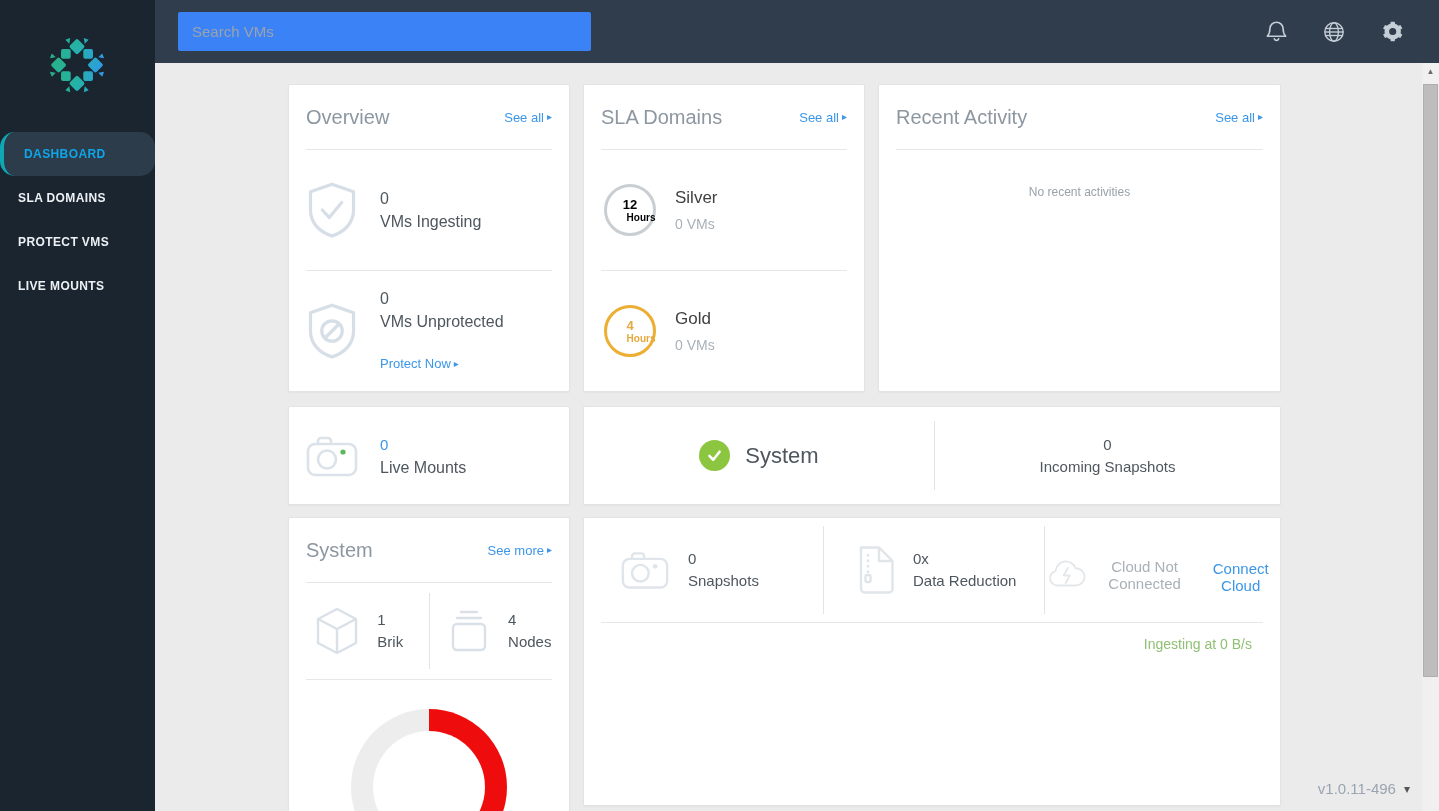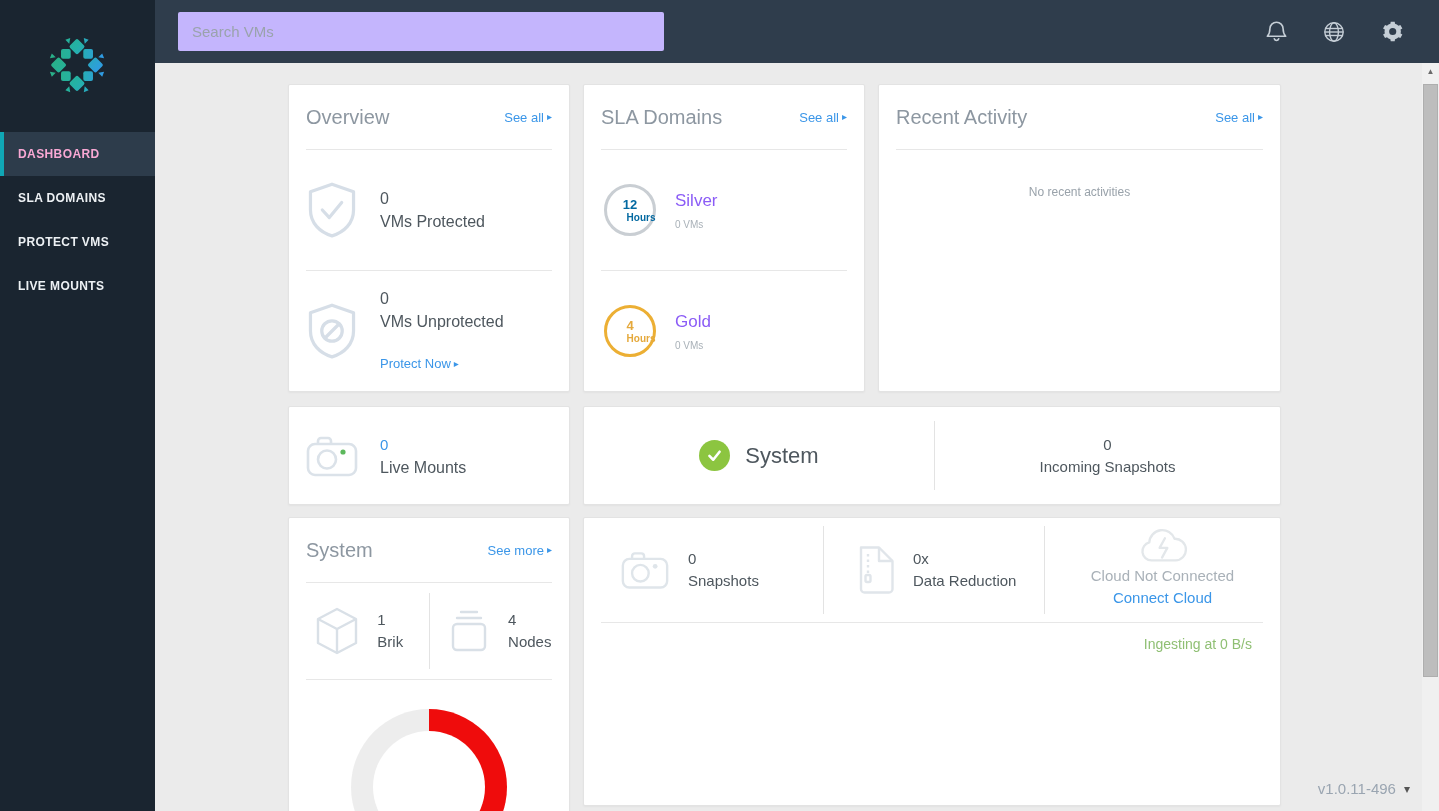--- a/index.html
+++ b/index.html
@@ -5,26 +5,26 @@
   * { margin:0; padding:0; box-sizing:border-box; }
   body { font-family:"Liberation Sans", sans-serif; }
   .frame { position:relative; width:1439px; height:811px; overflow:hidden; background:#ebebeb; }
 
   
   .sidebar { position:absolute; left:0; top:0; width:155px; height:100%; background:#1a2530; z-index:3; }
   .logo { position:absolute; left:46px; top:34px; width:62px; height:62px; }
   .nav { position:absolute; top:132px; left:0; right:0; }
   .nav-item { height:44px; display:flex; align-items:center; padding-left:18px; font-size:12px;
               font-weight:bold; letter-spacing:0.4px; color:#edf1f4; cursor:pointer; }
-  .nav-item.active { background:#2d3c4b; border-left:4px solid #10a7b5; padding-left:14px; color:#f9a8d4; }
+  .nav-item.active { background:#2d3c4b; border-left:4px solid #10a7b5; padding-left:20px; color:#0ea5e9;border-radius:15px; }
 
   
   .topbar { position:absolute; left:155px; top:0; right:0; height:63px; background:#2f3d4c;
             display:flex; align-items:center; z-index:2; }
-  .search { margin-left:23px; width:486px; height:39px; background:#c4b5fd; border:none; border-radius:2px;
+  .search { margin-left:23px; width:413px; height:39px; background:#3b82f6; border:none; border-radius:2px;
             padding:0 14px; font-size:15px; color:#333; outline:none; }
   .search::placeholder { color:#9aa3ac; }
   .topbar-icons { margin-left:auto; display:flex; gap:36px; padding-right:36px; }
   .tb-icon { width:22px; height:22px; cursor:pointer; display:flex; align-items:center; justify-content:center; }
 
   
   .content { position:absolute; left:155px; top:63px; right:17px; bottom:0; background:#ebebeb; overflow:hidden; }
   .card { position:absolute; background:#fff; border:1px solid #e3e3e3; border-radius:2px;
           box-shadow:0 1px 2px rgba(0,0,0,0.04); }
   .card-head { height:64px; display:flex; align-items:center; justify-content:space-between; padding:0 17px; }
@@ -41,22 +41,22 @@
   .ov-text .mini-link { font-size:13px; margin-top:19px; }
 
   
   .card-sla { left:428px; top:21px; width:282px; height:308px; }
   .sla-row { height:120px; display:flex; align-items:center; padding:0 20px; }
   .sla-badge { width:52px; height:52px; border-radius:50%; border:3px solid #c9ced3; color:#aeb4ba;
                display:flex; flex-direction:column; align-items:center; justify-content:center; flex:none; }
   .sla-badge .num { font-size:13px; font-weight:bold; line-height:15px; }
   .sla-badge .unit { font-size:10px; font-weight:bold; line-height:12px;padding-left:22px; }
   .sla-info { margin-left:19px; }
-  .sla-name { font-size:17px; color:#8b5cf6; cursor:pointer; }
-  .sla-vms { font-size:10px; color:#a9b1b8; margin-top:8px; }
+  .sla-name { font-size:17px; color:#404040; cursor:pointer; }
+  .sla-vms { font-size:14px; color:#a9b1b8; margin-top:8px; }
 
   
   .card-recent { left:723px; top:21px; width:403px; height:308px; }
   .empty-msg { text-align:center; margin-top:35px; font-size:12px; color:#99a2aa; }
 
   
   .card-livemounts { left:133px; top:343px; width:282px; height:99px; }
   .lm-row { display:flex; align-items:center; height:100%; padding:0 17px; }
   .lm-text { margin-left:22px; font-size:16px; line-height:23px; color:#4e575e; }
   .lm-text .val { color:#3b96e8; font-size:15px; }
@@ -82,21 +82,21 @@
   .donut { width:156px; height:156px; border-radius:50%; position:relative;
            background:conic-gradient(#ef0c0c 0 42%, #ededed 42% 100%); }
   .donut::after { content:""; position:absolute; inset:22px; background:#fff; border-radius:50%; }
 
   
   .card-storage { left:428px; top:454px; width:698px; height:289px; }
   .cols { display:flex; height:104px; }
   .col { display:flex; align-items:center; }
   .col1 { width:239px; padding-left:37px; }
   .col2 { width:220px; padding-left:30px;align-items:center; }
-  .col3 { flex:1; flex-direction:column; justify-content:flex-start; text-align:center; padding-top:8px; }
+  .col3 { flex:1; flex-direction:row; justify-content:flex-start; text-align:center; padding-top:8px; }
   .col-vdiv { width:1px; background:#e3e3e3; margin:8px 0; }
   .col-text { margin-left:19px; font-size:15px; color:#4e575e; line-height:22px; }
   .cloud-status { font-size:15px; color:#a9b1b8; margin-top:1px; }
   .cloud-link { font-size:15px; margin-top:5px; justify-content:flex-start; }
   .ingest { text-align:right; padding-right:28px; margin-top:13px; font-size:14px; color:#8fbf73; }
 
   
   .version { position:absolute; top:717px; right:12px; display:flex; align-items:center; gap:8px;
              font-size:15px; color:#9aa5b1; }
   .version .caret { color:#555; font-size:12px; cursor:pointer; }
@@ -186,21 +186,21 @@
         </div>
       </div>
       <div class="hdiv"></div>
       <div class="ov-row">
         <svg class="ov-icon" width="52" height="56" viewBox="0 0 48 52" fill="none" stroke="#d6dee7" stroke-width="3" stroke-linecap="round" stroke-linejoin="round">
           <path d="M24 2 L44 9 V26 C44 38 35.5 46.5 24 50 C12.5 46.5 4 38 4 26 V9 Z"></path>
           <path d="M15 26 L21.5 33 L33 19"></path>
         </svg>
         <div class="ov-text">
           <div>0</div>
-          <div>VMs Protected</div>
+          <div>VMs Ingesting</div>
         </div>
       </div>
       <div class="hdiv"></div>
       <div class="ov-row">
         <svg class="ov-icon" width="52" height="56" viewBox="0 0 48 52" fill="none" stroke="#d6dee7" stroke-width="3" stroke-linecap="round" stroke-linejoin="round">
           <path d="M24 2 L44 9 V26 C44 38 35.5 46.5 24 50 C12.5 46.5 4 38 4 26 V9 Z"></path>
           <circle cx="24" cy="26" r="9.5"></circle>
           <line x1="17.5" y1="32.5" x2="30.5" y2="19.5"></line>
         </svg>
         <div class="ov-text">
@@ -217,21 +217,21 @@
     <div class="card card-sla">
       <div class="card-head">
         <div class="card-title">SLA Domains</div>
         <div class="link">
           <span>See all</span>
             <span class="arr">▸</span>
         </div>
       </div>
       <div class="hdiv"></div>
       <div class="sla-row">
-        <div class="sla-badge" style="border-color: rgb(201, 206, 211); color: #0369a1;">
+        <div class="sla-badge" style="border-color: rgb(201, 206, 211); color: #000000;">
           <div class="num">12</div>
           <div class="unit">Hours</div>
         </div>
         <div class="sla-info">
           <div class="sla-name">Silver</div>
           <div class="sla-vms">0 VMs</div>
         </div>
       </div>
       <div class="hdiv"></div>
       <div class="sla-row">

